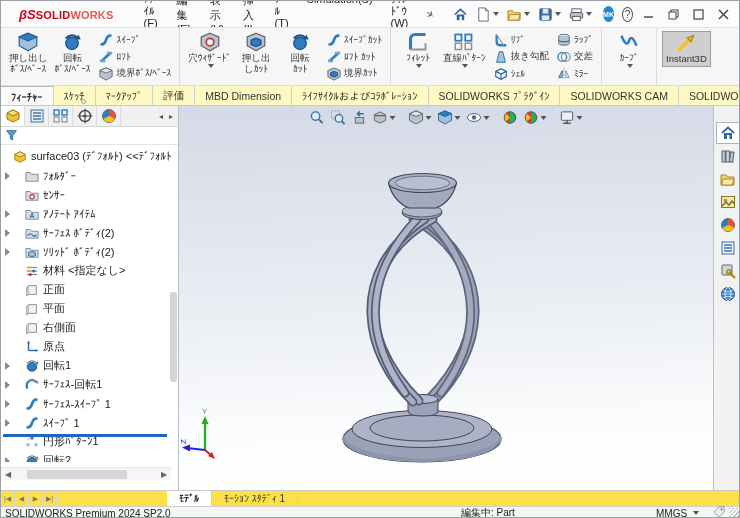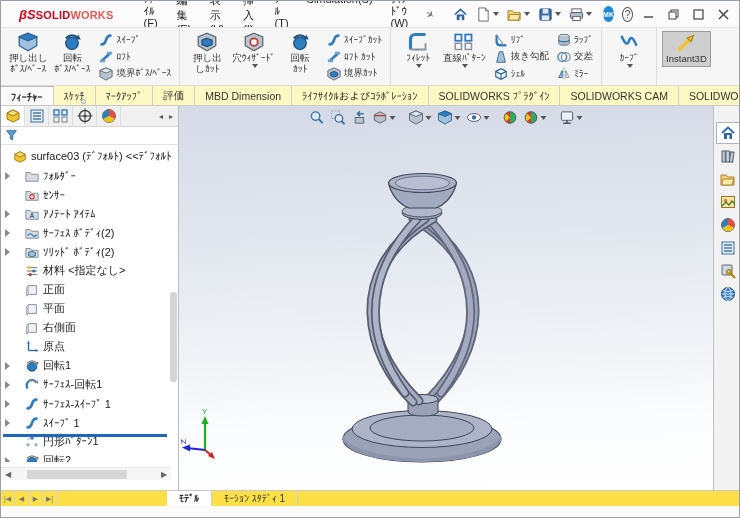--- a/index.html
+++ b/index.html
@@ -463,31 +463,31 @@
               <use href="#i-cube"></use>
             </svg>
             <span>境界ﾎﾞｽ/ﾍﾞｰｽ</span>
           </div>
       </div>
     </div>
 
     <div class="rgroup">
       <div class="rbig">
         <svg class="ric" viewBox="0 0 16 16">
+            <use href="#i-wizard"></use>
+          </svg>
+        <span class="lbl">穴ｳｨｻﾞｰﾄﾞ</span>
+        <span class="caret"></span>
+      </div>
+      <div class="rbig">
+        <svg class="ric" viewBox="0 0 16 16">
             <use href="#i-cutcube"></use>
           </svg>
         <span class="lbl">押し出
 しｶｯﾄ</span>
-      </div>
-      <div class="rbig">
-        <svg class="ric" viewBox="0 0 16 16">
-            <use href="#i-wizard"></use>
-          </svg>
-        <span class="lbl">穴ｳｨｻﾞｰﾄﾞ</span>
-        <span class="caret"></span>
       </div>
       <div class="rbig">
         <svg class="ric" viewBox="0 0 16 16">
             <use href="#i-swirl"></use>
           </svg>
         <span class="lbl">回転
 ｶｯﾄ</span>
       </div>
       <div class="rstack">
         <div class="rsmall">
@@ -957,14 +957,29 @@
 
   <div id="bottombar">
     <span class="mbtn">|◀</span>
     <span class="mbtn">◀</span>
     <span class="mbtn">▶</span>
     <span class="mbtn">▶|</span>
     <div class="btab active" style="margin-left:110px;">ﾓﾃﾞﾙ</div>
     <div class="btab">ﾓｰｼｮﾝ ｽﾀﾃﾞｨ 1</div>
   </div>
 
+  <div id="statusbar">
+    <span class="st-left">SOLIDWORKS Premium 2024 SP2.0</span>
+    <span class="st-edit">編集中: Part</span>
+    <span class="st-units">
+      <span>MMGS</span>
+      <span class="caret"></span>
+    </span>
+    <span class="st-tag">
+      <svg width="12" height="12" viewBox="0 0 16 16">
+          <path d="M1 8 L8 1 H15 V8 L8 15 z" fill="#e9edf2" stroke="#7c858d"></path>
+          <circle cx="11.5" cy="4.5" r="1.5" fill="#7c858d"></circle>
+        </svg>
+    </span>
+    <span class="grip"></span>
+  </div>
 
 </div>
 
 </body></html>

